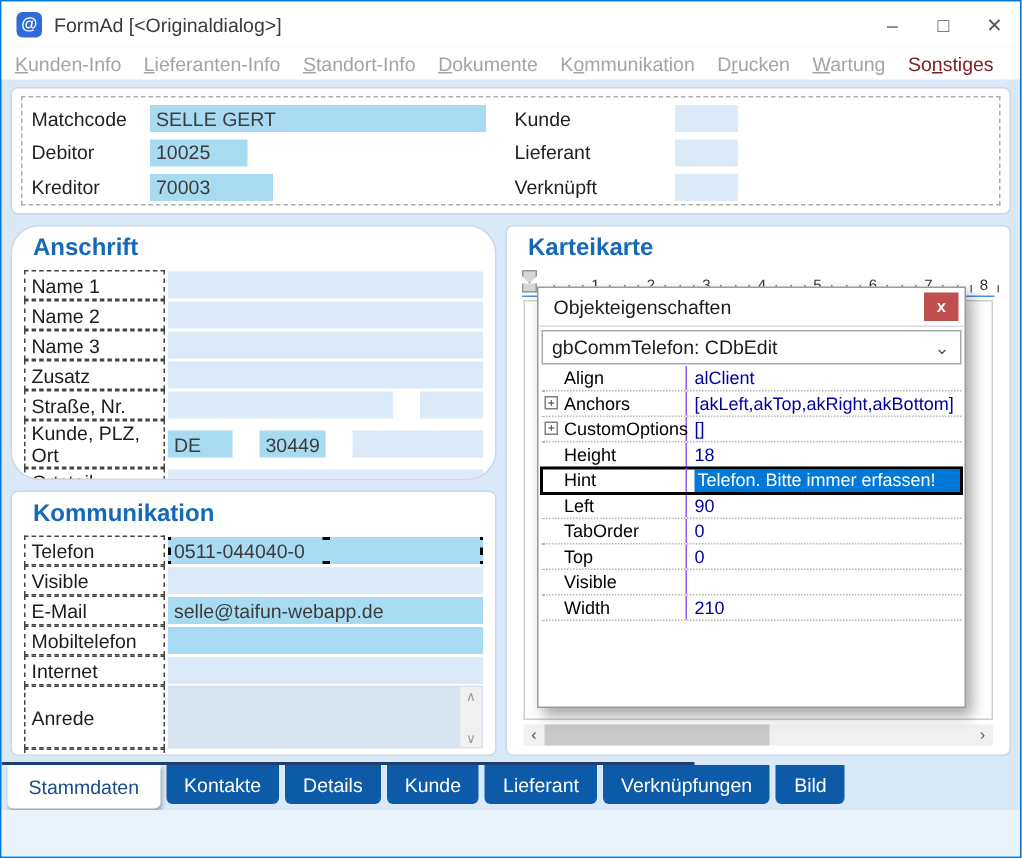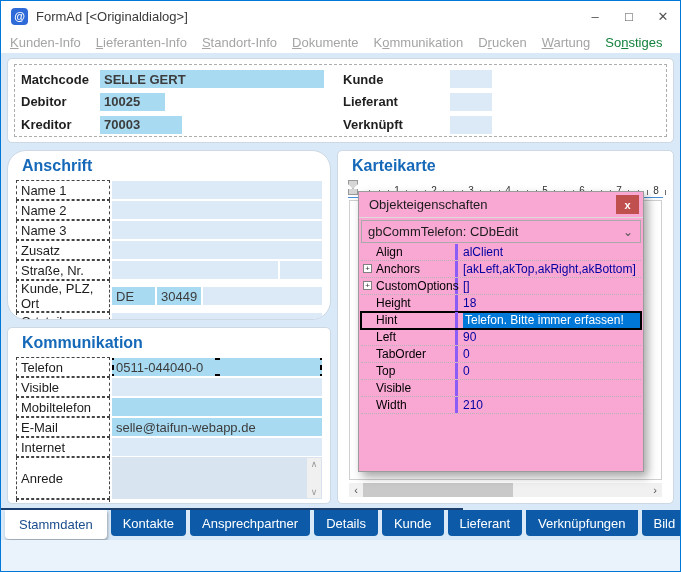--- a/index.html
+++ b/index.html
@@ -19,28 +19,28 @@
     width:17px; height:17px; margin:0 8px 0 10px; border-radius:4px;
     background:#2f6bd8; color:#fff; font-size:11px; font-weight:bold;
     display:flex; align-items:center; justify-content:center;
   }
   .win-title { color:#3a3a3a; }
   .win-controls { margin-left:auto; display:flex; }
   .win-btn { width:34px; height:30px; display:flex; align-items:center; justify-content:center; color:#555; font-size:13px; }
   
   .menubar { height:22px; background:#fff; display:flex; align-items:center; gap:15px; padding-left:9px; }
   .menu-item { color:#a4a4a4; white-space:nowrap; }
-  .menu-item.enabled { color:#15803d; }
+  .menu-item.enabled { color:#7f1d1d; }
   .menu-item .u { text-decoration:underline; }
   
   .main { padding:5px 6px 0 6px; }
   .panel { background:#fff; border:1px solid #ccd8e4; border-radius:5px; }
   .top-panel { height:85px; position:relative; margin-bottom:7px; }
   .top-inner { position:absolute; left:6px; right:6px; top:5px; bottom:5px;
-    border:1px dashed #adadad; display:flex; padding:3px 0 0 0;font-weight:bold; }
+    border:1px dashed #adadad; display:flex; padding:3px 0 0 0; }
   .tp-col { display:flex; flex-direction:column; justify-content:space-around; }
   .tp-col.left  { width:322px; }
   .tp-col.right { flex:1; }
   .tp-row { display:flex; align-items:center; height:22px; }
   .tp-label { padding-left:6px; color:#1f1f1f; }
   .tp-col.left  .tp-label { width:85px; }
   .tp-col.right .tp-label { width:113px; }
   .field { height:18px; display:flex; align-items:center; padding:0 4px; color:#3c3c3c; white-space:nowrap; overflow:hidden; }
   .tone-bright { background:#a8daf2; }
   .tone-pale   { background:#dce9f6; }
@@ -50,21 +50,21 @@
   .left-col { width:324px; display:flex; flex-direction:column; gap:7px; }
   .section { padding:5px 8px 4px 8px; overflow:hidden; }
   .section h2 { color:#1569b8; font-size:16px; font-weight:bold; margin:1px 0 5px 6px; }
   .sec-anschrift { height:170px;border-radius:19px; }
   .sec-komm { height:177px; }
   .sec-kartei { flex:1; height:354px; display:flex; flex-direction:column; }
   .f-row { display:flex; align-items:center; min-height:20px; }
   .f-row.dash-bottom { border-bottom:1px dashed #444; }
   .label-box { width:94px; align-self:stretch; display:flex; align-items:center;
     border:1px dashed #444; padding-left:4px; color:#1c1c1c; flex-shrink:0; }
-  .f-fields { flex:1; display:flex; align-items:center; gap:2px; margin-left:2px; }
+  .f-fields { flex:1; display:flex; align-items:center; gap:18px; margin-left:2px; }
   .f-fields .flexf { flex:1; }
   
   .sel { position:relative; }
   .handle { position:absolute; width:5px; height:5px; background:#000; z-index:3; }
   .h-tl{left:-3px;top:-3px} .h-tc{left:50%;margin-left:-2px;top:-3px} .h-tr{right:-3px;top:-3px}
   .h-ml{left:-3px;top:50%;margin-top:-2px} .h-mr{right:-3px;top:50%;margin-top:-2px}
   .h-bl{left:-3px;bottom:-3px} .h-bc{left:50%;margin-left:-2px;bottom:-3px} .h-br{right:-3px;bottom:-3px}
   
   .memo { height:42px; position:relative; align-items:flex-start; }
   .vscroll { position:absolute; right:1px; top:1px; bottom:1px; width:14px; background:#f0f0f0;
@@ -78,33 +78,33 @@
   .ruler-marker .tri { width:10px; height:9px; background:#d6d6d6; border:1px solid #999;
     clip-path:polygon(0 0,100% 0,100% 45%,50% 100%,0 45%); }
   .ruler-marker .box { width:10px; height:6px; background:#d6d6d6; border:1px solid #999; border-top:none; }
   .page-area { flex:1; margin:0 3px; background:#fff; border:1px solid #cfcfcf; }
   .hscroll { height:14px; margin:3px 3px 2px 3px; background:#f1f1f1; position:relative;
     display:flex; align-items:center; justify-content:space-between; color:#555; font-size:11px; }
   .hscroll .arr { width:14px; text-align:center; line-height:14px; }
   .hthumb { position:absolute; left:14px; top:0; height:14px; width:48%; background:#c9c9c9; }
   
   .dialog { position:absolute; left:357px; top:190px; width:286px; height:281px;
-    background:#f9a8d4; border:1px solid #9b9b9b; box-shadow:4px 5px 9px rgba(0,0,0,.35); z-index:10; }
+    background:#ffffff; border:1px solid #9b9b9b; box-shadow:4px 5px 9px rgba(0,0,0,.35); z-index:10; }
   .dlg-title { height:26px; display:flex; align-items:center; padding-left:10px;
     border-bottom:1px solid #dcdcdc; color:#1c1c1c; }
   .dlg-close { width:23px; height:19px; background:#c0504d; color:#fff; font-size:11px; font-weight:bold;
     display:flex; align-items:center; justify-content:center; margin-left:auto; margin-right:4px; }
   .combo { margin:2px 2px 1px 2px; height:23px; border:1px solid #a9a9a9; display:flex;
     align-items:center; padding-left:6px; color:#1c1c1c; }
   .combo .chev { margin-left:auto; padding-right:7px; color:#555; font-size:12px; }
   .grid { margin:0 2px; font-size:12px; }
   .grid-row { display:flex; align-items:stretch; height:17px; border-bottom:1px dotted #b5b5b5; position:relative; }
   .grid-row.selected { outline:2px solid #000; outline-offset:-1px; z-index:2; }
   .g-name { width:97px; display:flex; align-items:center; padding-left:15px; color:#000;
-    border-right:3px solid #8b5cf6; position:relative; flex-shrink:0; }
+    border-right:1px solid #8b5cf6; position:relative; flex-shrink:0; }
   .expander { position:absolute; left:2px; top:50%; margin-top:-5px; width:9px; height:9px;
     border:1px solid #808080; font-size:8px; line-height:7px; text-align:center; color:#333; background:#fff; }
   .g-value { flex:1; display:flex; align-items:center; padding-left:5px; color:#0000a0;
     white-space:nowrap; overflow:hidden; }
   .g-value .hl { background:#0078d7; color:#fff; flex:1; padding:0 2px; line-height:15px; }
   
   .tab-line { position:absolute; left:0; top:507px; width:462px; height:2px; background:#1c3f6e; }
   .tabbar { position:absolute; left:0; top:509px; width:100%; height:30px;
     display:flex; align-items:flex-start; padding-left:4px; gap:4px; }
   .tab { border-radius:0 0 4px 4px; padding:0 12px; height:26px; display:flex; align-items:center;
@@ -235,29 +235,29 @@
                 <div class="field tone-bright flexf sel">0511-044040-0<div class="handle h-tl"></div><div class="handle h-tc"></div><div class="handle h-tr"></div><div class="handle h-ml"></div><div class="handle h-mr"></div><div class="handle h-bl"></div><div class="handle h-bc"></div><div class="handle h-br"></div></div>
               </div>
             </div>
             <div class="f-row">
               <span class="label-box">Visible</span>
               <div class="f-fields">
                 <div class="field tone-pale flexf"></div>
               </div>
             </div>
             <div class="f-row">
+              <span class="label-box">E-Mail</span>
+              <div class="f-fields">
+                <div class="field tone-bright flexf">selle@taifun-webapp.de</div>
+              </div>
+            </div>
+            <div class="f-row">
               <span class="label-box">Mobiltelefon</span>
               <div class="f-fields">
                 <div class="field tone-bright flexf"></div>
-              </div>
-            </div>
-            <div class="f-row">
-              <span class="label-box">E-Mail</span>
-              <div class="f-fields">
-                <div class="field tone-bright flexf">selle@taifun-webapp.de</div>
               </div>
             </div>
             <div class="f-row">
               <span class="label-box">Internet</span>
               <div class="f-fields">
                 <div class="field tone-pale flexf"></div>
               </div>
             </div>
             <div class="f-row memo" style="height: 42px;">
               <span class="label-box">Anrede</span>
@@ -380,20 +380,19 @@
         <div class="g-name">Width</div>
         <div class="g-value">210</div>
       </div>
     </div>
 </div>
 
 <div class="tab-line"></div>
 <div class="tabbar" id="tabbar">
     <div class="tab active">Stammdaten</div>
     <div class="tab">Kontakte</div>
-    <div class="tab">Ansprechpartner</div>
     <div class="tab">Details</div>
     <div class="tab">Kunde</div>
     <div class="tab">Lieferant</div>
     <div class="tab">Verknüpfungen</div>
     <div class="tab">Bild</div>
   </div>
 <div class="bottom-strip"></div>
 
 </body></html>

